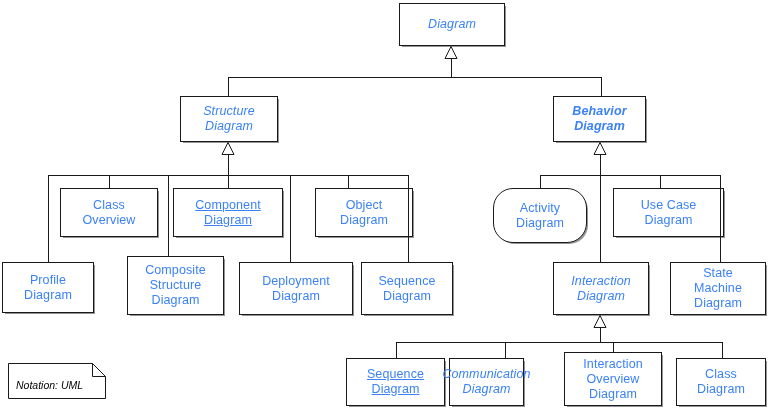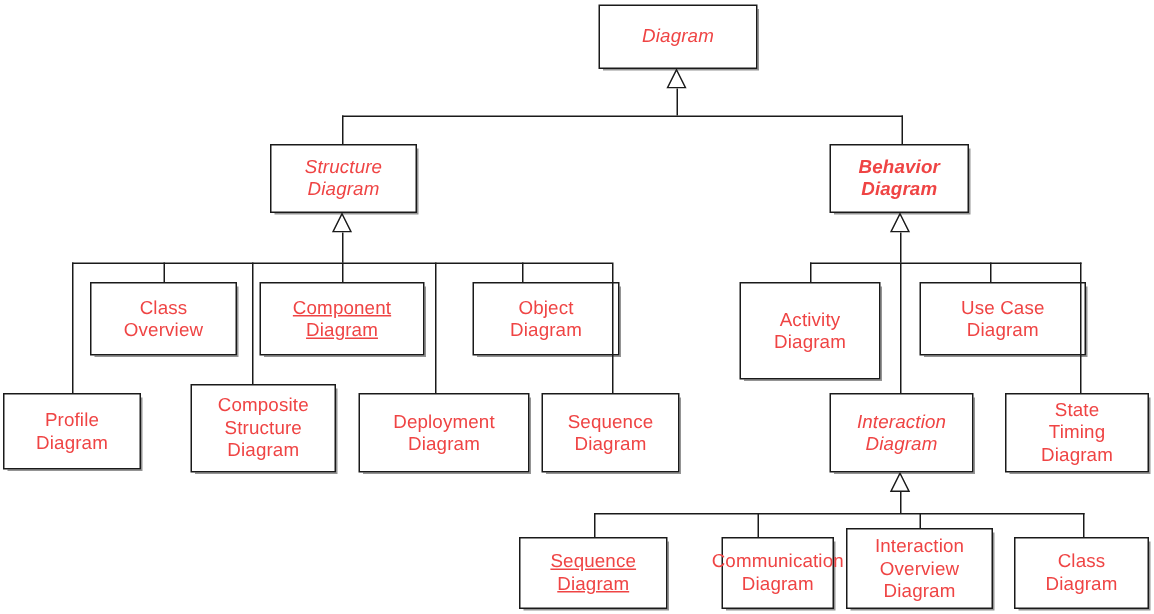--- a/index.html
+++ b/index.html
@@ -20,21 +20,21 @@
   .node {
     position: absolute;
     box-sizing: border-box;
     background: #ffffff;
     border: 1px solid #1a1a1a;
     box-shadow: 2px 2px 0 -1px rgba(60,60,60,0.55);
     display: flex;
     align-items: center;
     justify-content: center;
     text-align: center;
-    color: #ef4444;
+    color: #3b82f6;
     font-size: 12.5px;
     line-height: 15px;
     letter-spacing: 0.1px;
     white-space: pre-line;
     padding: 0 13px;
   }
   .node.abstract {
     font-style: italic;
   }
   
@@ -97,36 +97,36 @@
   <div class="node" style="left:127px; top:256px; width:97px; height:59px;">Composite
 Structure
 Diagram</div>
 
   <div class="node" style="left:239px; top:262px; width:114px; height:53px;">Deployment
 Diagram</div>
 
   <div class="node" style="left:361px; top:262px; width:92px; height:53px;">Sequence
 Diagram</div>
 
-  <div class="node" style="left:493px; top:188px; width:94px; height:65px;">Activity
+  <div class="node" style="left:493px; top:188px; width:94px; height:55px;border-radius:20px;">Activity
 Diagram</div>
 
   <div class="node" style="left:613px; top:188px; width:111px; height:49px;">Use Case
 Diagram</div>
 
   <div class="node abstract" style="left:553px; top:262px; width:96px; height:53px;">Interaction
 Diagram</div>
 
-  <div class="node" style="left:670px; top:262px; width:96px; height:53px;">State Timing
+  <div class="node" style="left:670px; top:262px; width:96px; height:53px;">State Machine
 Diagram</div>
 
   <div class="node" style="left:346px; top:358px; width:99px; height:48px;text-decoration:underline;">Sequence
 Diagram</div>
 
-  <div class="node" style="left:481px; top:358px; width:75px; height:48px;">Communication
+  <div class="node" style="left:449px; top:358px; width:75px; height:48px;font-style:italic;">Communication
 Diagram</div>
 
   <div class="node" style="left:564px; top:352px; width:98px; height:54px;">Interaction
 Overview
 Diagram</div>
 
   <div class="node" style="left:676px; top:358px; width:90px; height:48px;">Class
 Diagram</div>
 
   <div class="edge v" style="left:451px; top:59px; height:18px;"></div>
@@ -171,14 +171,21 @@
   <div class="edge v" style="left:396px; top:342px; height:16px;"></div>
   <div class="edge v" style="left:505px; top:342px; height:16px;"></div>
   <div class="edge v" style="left:613px; top:342px; height:10px;"></div>
   <div class="edge v" style="left:722px; top:342px; height:16px;"></div>
   <div class="genarrow" style="left:593px; top:315px;">
     <svg width="14" height="13" viewBox="0 0 14 13">
       <polygon points="7,0.5 13,12.5 1,12.5" fill="#ffffff" stroke="#1a1a1a" stroke-width="1"></polygon>
     </svg>
   </div>
 
+  <div class="note" style="left:8px; top:363px; width:98px; height:36px;">
+    <svg width="98" height="36" viewBox="0 0 98 36">
+      <path d="M0.5,0.5 H84.5 L97.5,13.5 V35.5 H0.5 Z" fill="#ffffff" stroke="#1a1a1a" stroke-width="1"></path>
+      <path d="M84.5,0.5 V13.5 H97.5" fill="none" stroke="#1a1a1a" stroke-width="1"></path>
+    </svg>
+    <span class="note-label">Notation: UML</span>
+  </div>
 
 </div>
 
 </body></html>

